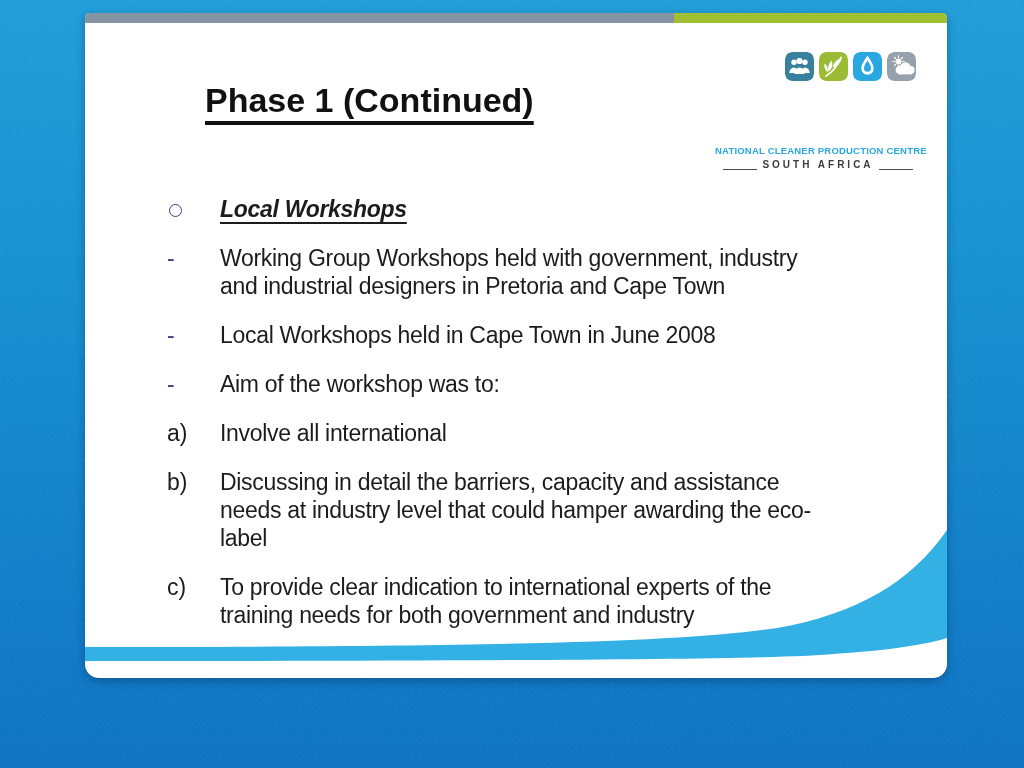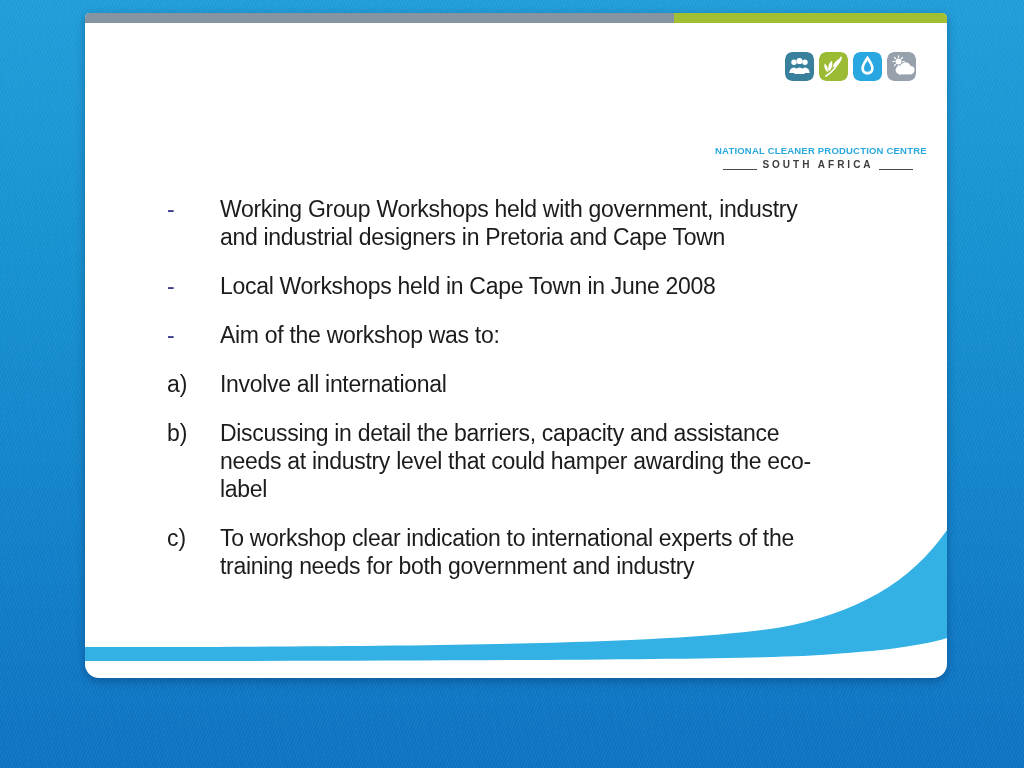--- a/index.html
+++ b/index.html
@@ -71,20 +71,21 @@
 </head>
 <body>
 
 <div class="slide-card">
 
   <div class="top-bar">
     <div class="bar-gray" style="background: rgb(132, 148, 163);"></div>
     <div class="bar-green" style="background: rgb(162, 191, 51);"></div>
   </div>
 
+  <div class="slide-title">Phase 1 (Continued)</div>
 
   <div class="logo">
     <div class="logo-icons" id="logo-icons">
         <svg viewBox="0 0 29 29" class="logo-icon">
           <rect x="0" y="0" width="29" height="29" rx="7" fill="#38809B"></rect>
           <circle cx="9" cy="10.2" r="2.7" fill="#fff"></circle>
           <circle cx="14.5" cy="9" r="3.1" fill="#fff"></circle>
           <circle cx="20" cy="10.2" r="2.7" fill="#fff"></circle>
           <path d="M4.3 21 a4.6 5.4 0 0 1 9.2 0 Z" fill="#fff"></path>
           <path d="M9.4 22 a5.1 6.4 0 0 1 10.2 0 Z" fill="#fff"></path>
@@ -123,20 +124,24 @@
       </div>
     <div class="logo-subtitle">NATIONAL CLEANER PRODUCTION CENTRE</div>
     <div class="logo-region">
       <span class="rule"></span>
       <span class="region-text">SOUTH AFRICA</span>
       <span class="rule"></span>
     </div>
   </div>
 
   <div class="bullet-list" id="bullet-list">
+      <div class="bullet-item heading">
+        <span class="bullet-marker"><span class="circle"></span></span>
+        <span class="bullet-text">Local Workshops</span>
+      </div>
       <div class="bullet-item">
         <span class="bullet-marker">-</span>
         <span class="bullet-text">Working Group Workshops held with government, industry
 and industrial designers in Pretoria and Cape Town</span>
       </div>
       <div class="bullet-item">
         <span class="bullet-marker">-</span>
         <span class="bullet-text">Local Workshops held in Cape Town in June 2008</span>
       </div>
       <div class="bullet-item">
@@ -148,21 +153,21 @@
         <span class="bullet-text">Involve all international</span>
       </div>
       <div class="bullet-item">
         <span class="bullet-marker letter">b)</span>
         <span class="bullet-text">Discussing in detail the barriers, capacity and assistance
 needs at industry level that could hamper awarding the eco-
 label</span>
       </div>
       <div class="bullet-item">
         <span class="bullet-marker letter">c)</span>
-        <span class="bullet-text">To workshop clear indication to international experts of the
+        <span class="bullet-text">To provide clear indication to international experts of the
 training needs for both government and industry</span>
       </div>
     </div>
 
   <svg class="swoosh" viewBox="0 0 862 150" preserveAspectRatio="none">
     <path id="swoosh-path" d="M0,119 C 420,119 600,114 692,100 C 772,86 826,54 862,2
          L 862,110 C 832,119 788,124 718,128 C 610,132 300,133 0,133 Z" fill="#33B1E4"></path>
   </svg>
 
 </div>

